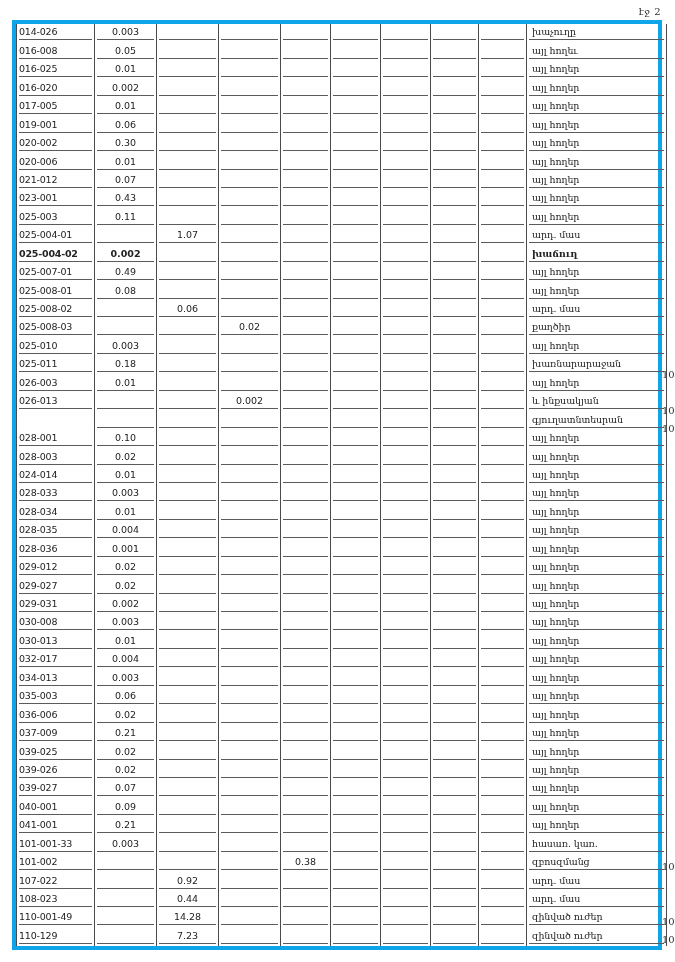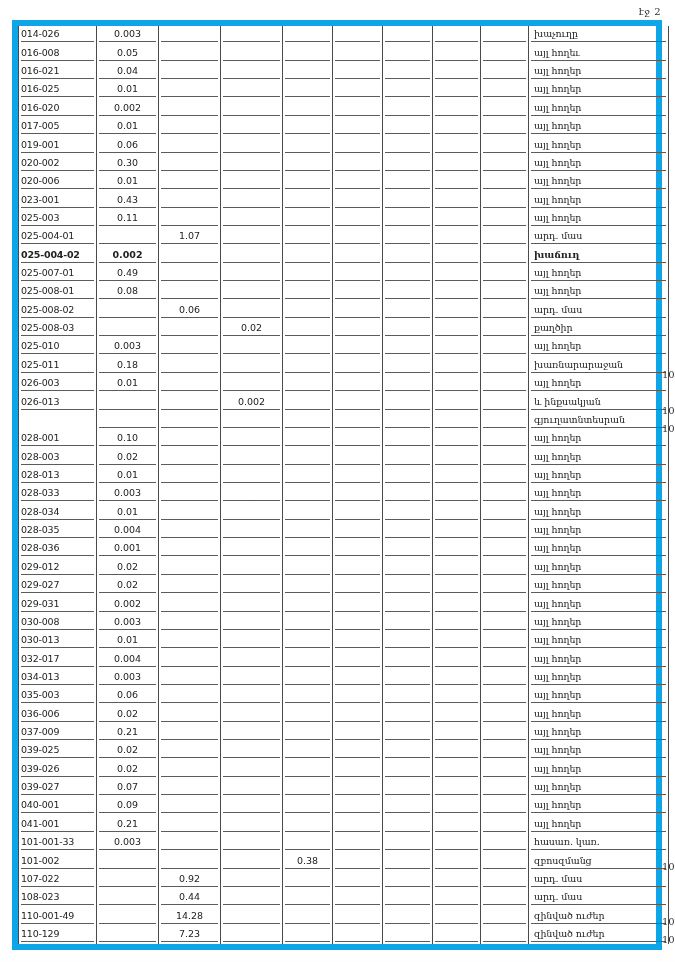--- a/index.html
+++ b/index.html
@@ -27,21 +27,21 @@
     letter-spacing: 0.5px;
   }
 
   
   .sheet {
     position: absolute;
     left: 12px;
     top: 20px;
     width: 650px;
     height: 930px;
-    border: 6px solid #0ea5e9;
+    border: 4px solid #0ea5e9;
     box-sizing: border-box;
   }
 
   table.grid {
     width: 100%;
     height: 100%;
     border-collapse: collapse;
     table-layout: fixed;
   }
   table.grid td {
@@ -203,52 +203,20 @@
           </td>
           <td>
             <div class="cellwrap num"></div>
           </td>
           <td>
             <div class="cellwrap desc">այլ հողեւ</div>
           </td>
         </tr>
         <tr style="height: 18.2353px;">
           <td>
-            <div class="cellwrap code">016-021</div>
-          </td>
-          <td>
-            <div class="cellwrap num">0.04</div>
-          </td>
-          <td>
-            <div class="cellwrap num"></div>
-          </td>
-          <td>
-            <div class="cellwrap num"></div>
-          </td>
-          <td>
-            <div class="cellwrap num"></div>
-          </td>
-          <td>
-            <div class="cellwrap num"></div>
-          </td>
-          <td>
-            <div class="cellwrap num"></div>
-          </td>
-          <td>
-            <div class="cellwrap num"></div>
-          </td>
-          <td>
-            <div class="cellwrap num"></div>
-          </td>
-          <td>
-            <div class="cellwrap desc">այլ հողեր</div>
-          </td>
-        </tr>
-        <tr style="height: 18.2353px;">
-          <td>
             <div class="cellwrap code">016-025</div>
           </td>
           <td>
             <div class="cellwrap num">0.01</div>
           </td>
           <td>
             <div class="cellwrap num"></div>
           </td>
           <td>
             <div class="cellwrap num"></div>
@@ -427,20 +395,52 @@
           </td>
           <td>
             <div class="cellwrap num"></div>
           </td>
           <td>
             <div class="cellwrap desc">այլ հողեր</div>
           </td>
         </tr>
         <tr style="height: 18.2353px;">
           <td>
+            <div class="cellwrap code">021-012</div>
+          </td>
+          <td>
+            <div class="cellwrap num">0.07</div>
+          </td>
+          <td>
+            <div class="cellwrap num"></div>
+          </td>
+          <td>
+            <div class="cellwrap num"></div>
+          </td>
+          <td>
+            <div class="cellwrap num"></div>
+          </td>
+          <td>
+            <div class="cellwrap num"></div>
+          </td>
+          <td>
+            <div class="cellwrap num"></div>
+          </td>
+          <td>
+            <div class="cellwrap num"></div>
+          </td>
+          <td>
+            <div class="cellwrap num"></div>
+          </td>
+          <td>
+            <div class="cellwrap desc">այլ հողեր</div>
+          </td>
+        </tr>
+        <tr style="height: 18.2353px;">
+          <td>
             <div class="cellwrap code">023-001</div>
           </td>
           <td>
             <div class="cellwrap num">0.43</div>
           </td>
           <td>
             <div class="cellwrap num"></div>
           </td>
           <td>
             <div class="cellwrap num"></div>
@@ -907,21 +907,21 @@
           </td>
           <td>
             <div class="cellwrap num"></div>
           </td>
           <td>
             <div class="cellwrap desc">այլ հողեր</div>
           </td>
         </tr>
         <tr style="height: 18.2353px;">
           <td>
-            <div class="cellwrap code">028-013</div>
+            <div class="cellwrap code">024-014</div>
           </td>
           <td>
             <div class="cellwrap num">0.01</div>
           </td>
           <td>
             <div class="cellwrap num"></div>
           </td>
           <td>
             <div class="cellwrap num"></div>
           </td>

